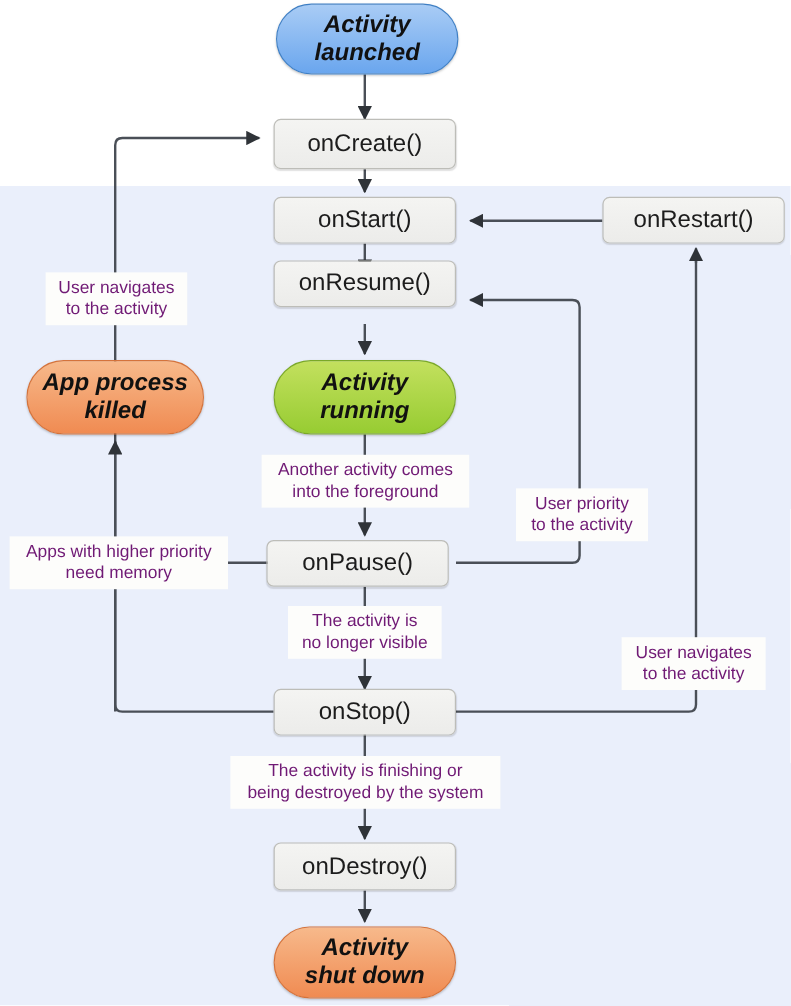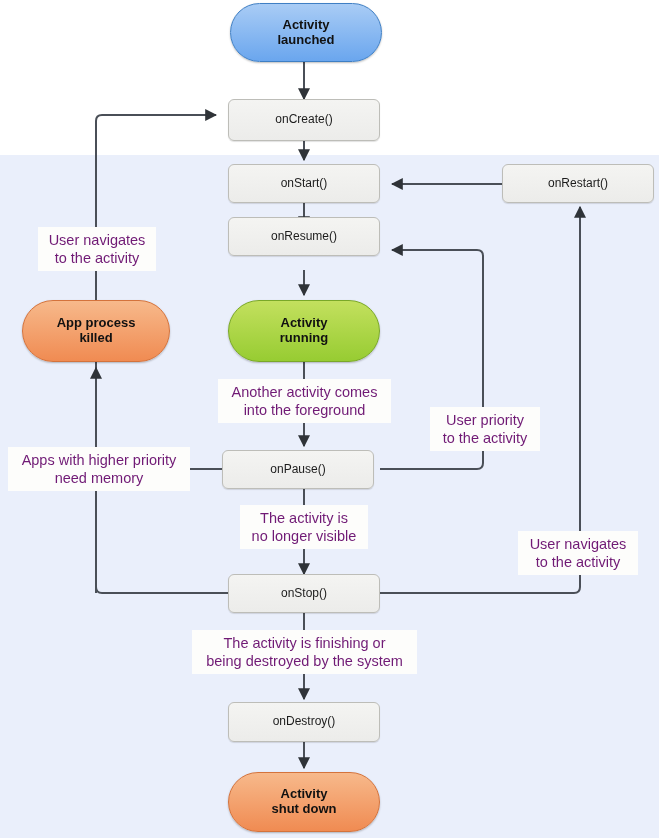--- a/index.html
+++ b/index.html
@@ -38,29 +38,30 @@
     align-items: center;
     justify-content: center;
     text-align: center;
     line-height: 1.15;
   }
   .callback {
     background: linear-gradient(#f4f4f2, #ececea);
     border: 1px solid #bdbdb8;
     border-radius: 6px;
     color: #1c1c1c;
-    font-size: 12px;
+    font-size: 20px;
     box-shadow: 0 1px 1px rgba(0,0,0,0.12);
   }
   .state {
     border-radius: 32px;
-    font-size: 13px;
+    font-size: 20px;
     font-weight: bold;
     color: #111111;
     box-shadow: 0 1px 2px rgba(0,0,0,0.25);
+    font-style: italic;
   }
   .state-blue {
     background: linear-gradient(#a9ccf5, #6aa6ee);
     border: 1px solid #3f7fc4;
   }
   .state-green {
     background: linear-gradient(#c3e05e, #97cc32);
     border: 1px solid #7aa828;
   }
   .state-orange {

